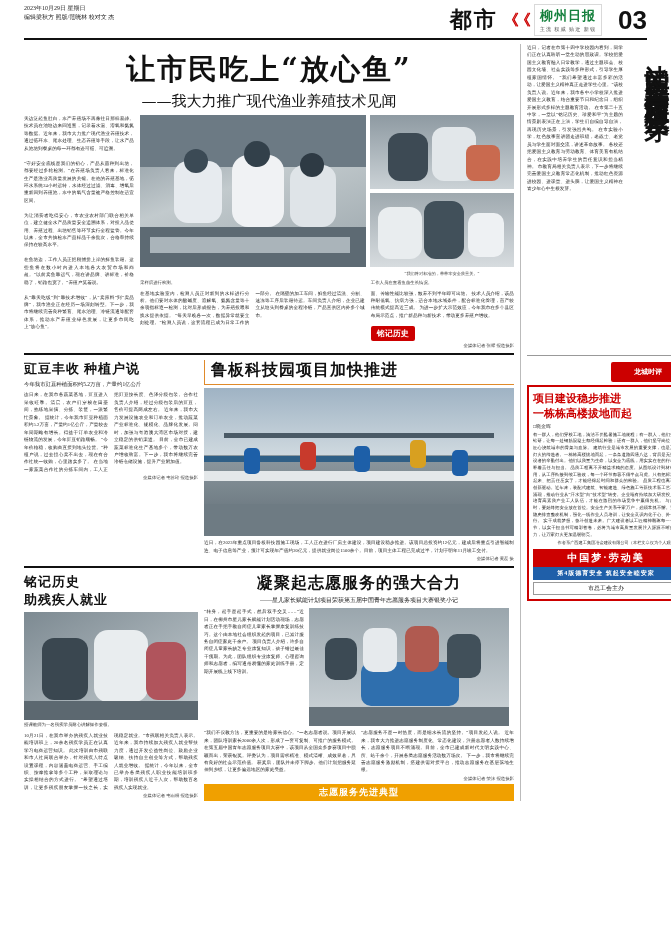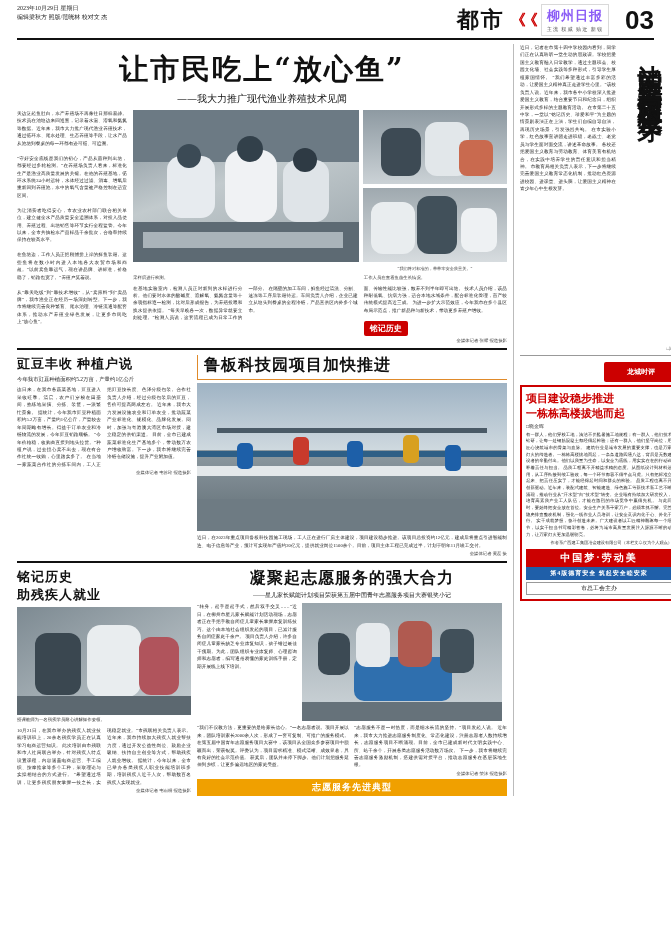--- a/index.html
+++ b/index.html
@@ -1,46 +1,46 @@
 <!DOCTYPE html>
 <html><head>
 <meta charset="utf-8">
 <style>
   html,body{margin:0;padding:0;}
   body{
     width:671px;height:938px;background:#fff;
     font-family:"Liberation Serif", serif;
     color:#111;overflow:hidden;
   }
-  .page{position:relative;width:671px;height:938px;box-sizing:border-box;padding:0 17px;border-radius:7px;}
+  .page{position:relative;width:671px;height:938px;box-sizing:border-box;padding:0 24px;border-radius:7px;}
 
   
   .masthead{display:flex;align-items:flex-start;justify-content:space-between;padding:4px 0 2px 0;border-bottom:2px solid #111;}
   .mh-left{font-size:6px;line-height:1.45;color:#222;}
   .mh-left div{white-space:nowrap;}
   .mh-center{display:flex;align-items:center;gap:6px;margin-left:120px;}
   .mh-city{font-size:22px;font-weight:bold;letter-spacing:2px;font-family:"DejaVu Serif",serif;}
   .mh-arrows{color:#c00;font-size:15px;font-weight:bold;letter-spacing:-3px;}
   .mh-logo{border:1px solid #d9d9d9;padding:2px 5px;text-align:center;}
-  .mh-logo .nm{color:#8b5cf6;font-size:13px;font-weight:bold;letter-spacing:1px;font-family:"DejaVu Serif",serif;}
+  .mh-logo .nm{color:#15803d;font-size:13px;font-weight:bold;letter-spacing:1px;font-family:"DejaVu Serif",serif;}
   .mh-logo .sub{font-size:5.2px;color:#555;letter-spacing:1px;margin-top:1px;}
   .mh-pageno{font-size:26px;font-weight:bold;font-family:"Liberation Sans",sans-serif;margin-left:10px;}
 
   
   .cols{display:flex;gap:6px;margin-top:4px;}
   .col-r{width:163px;}
 
   .rule-v{border-left:1px solid #bbb;}
 
   
   .bt{font-size:4.6px;line-height:1.62;text-align:justify;color:#1a1a1a;letter-spacing:.1px;}
   .cols-2{column-count:2;column-gap:6px;}
 
   .hl-main{font-size:29px;font-weight:bold;text-align:center;letter-spacing:2px;font-family:"DejaVu Serif",serif;margin:6px 0 2px;}
-  .sub-main{font-size:10px;text-align:center;color:#111;font-family:"DejaVu Serif",serif;margin-bottom:4px;}
+  .sub-main{font-size:15px;text-align:center;color:#111;font-family:"DejaVu Serif",serif;margin-bottom:4px;}
 
   .imgbox{background:#d8dde2;position:relative;overflow:hidden;}
   .cap{font-size:4.4px;color:#333;line-height:1.5;margin:2px 0 3px;text-align:justify;}
 
   
   .ph{position:absolute;inset:0;}
   .sky{position:absolute;left:0;right:0;top:0;height:45%;background:linear-gradient(#b9c7d4,#cfd6da);}
   .grnd{position:absolute;left:0;right:0;bottom:0;height:55%;background:linear-gradient(#9aa7ae,#6f7c85);}
   .blob{position:absolute;border-radius:50%;}
   .bar{position:absolute;}

